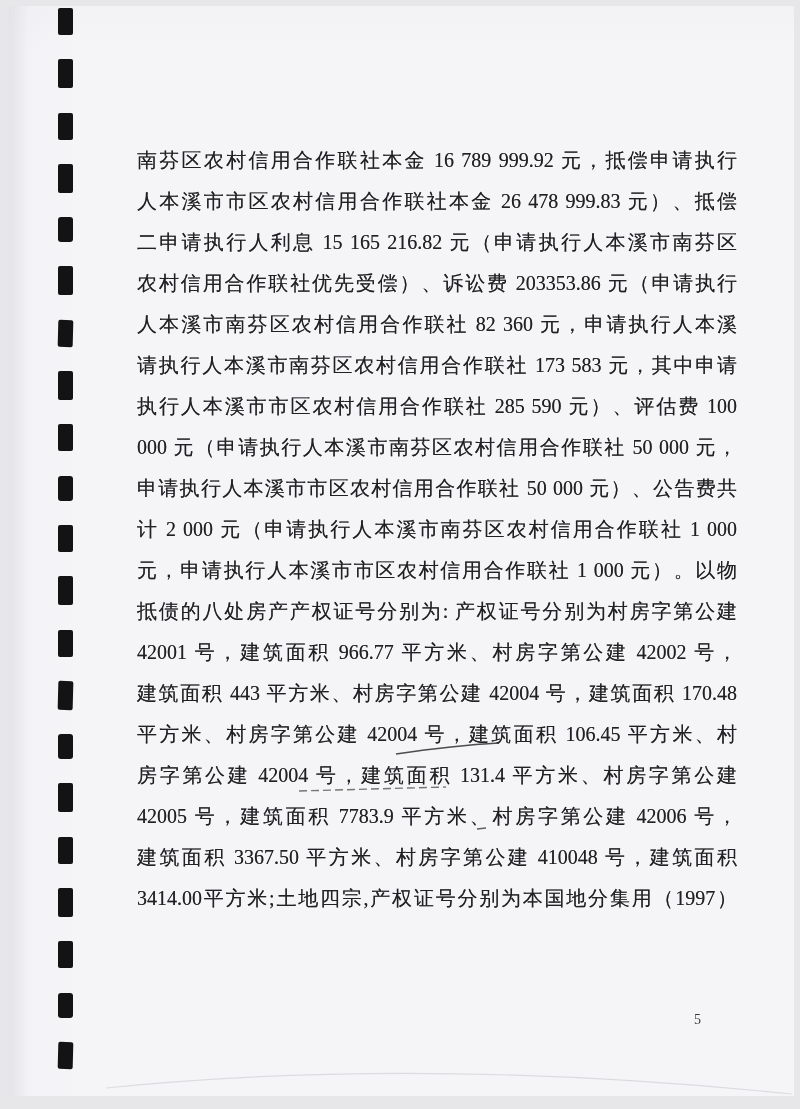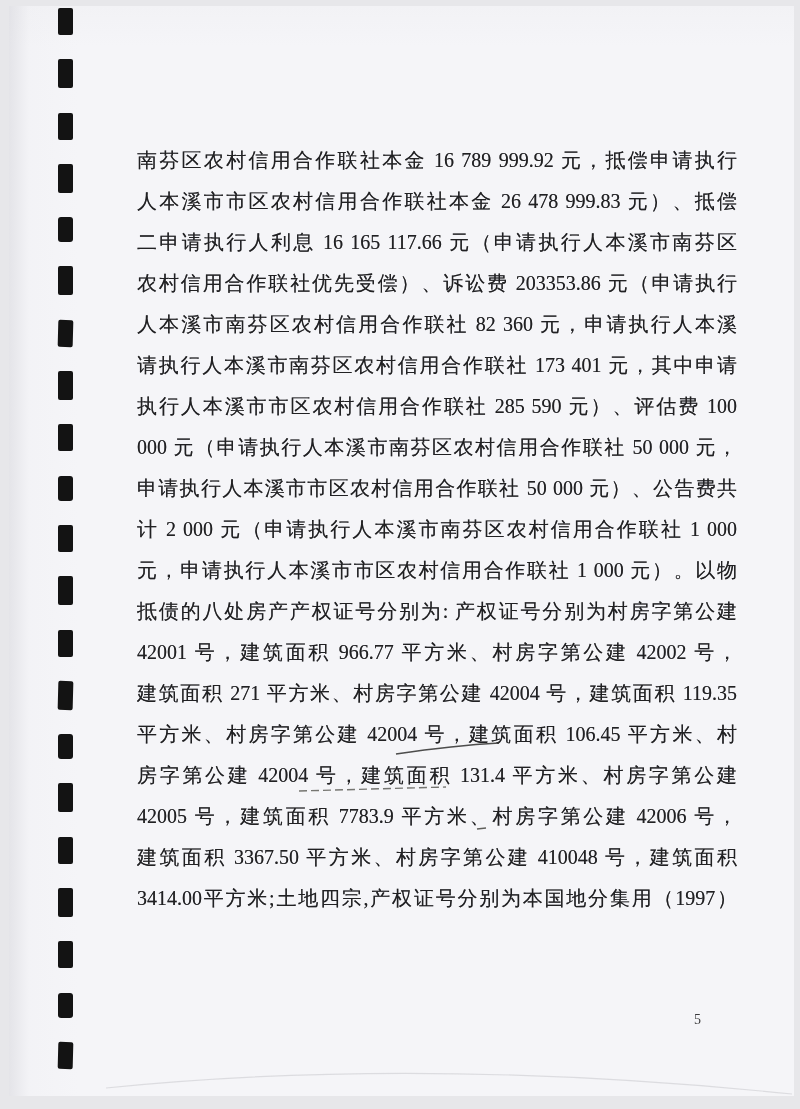--- a/index.html
+++ b/index.html
@@ -68,32 +68,32 @@
       <div class="hole"></div>
       <div class="hole"></div>
       <div class="hole"></div>
       <div class="hole"></div>
       <div class="hole"></div>
     </div>
 
   <div class="textblock">
     <div class="line">南芬区农村信用合作联社本金 16 789 999.92 元，抵偿申请执行</div>
     <div class="line">人本溪市市区农村信用合作联社本金 26 478 999.83 元）、抵偿</div>
-    <div class="line">二申请执行人利息 16 165 117.66 元（申请执行人本溪市南芬区</div>
+    <div class="line">二申请执行人利息 15 165 216.82 元（申请执行人本溪市南芬区</div>
     <div class="line">农村信用合作联社优先受偿）、诉讼费 203353.86 元（申请执行</div>
     <div class="line">人本溪市南芬区农村信用合作联社 82 360 元，申请执行人本溪</div>
-    <div class="line">请执行人本溪市南芬区农村信用合作联社 173 401 元，其中申请</div>
+    <div class="line">请执行人本溪市南芬区农村信用合作联社 173 583 元，其中申请</div>
     <div class="line">执行人本溪市市区农村信用合作联社 285 590 元）、评估费 100</div>
     <div class="line">000 元（申请执行人本溪市南芬区农村信用合作联社 50 000 元，</div>
     <div class="line">申请执行人本溪市市区农村信用合作联社 50 000 元）、公告费共</div>
     <div class="line">计 2 000 元（申请执行人本溪市南芬区农村信用合作联社 1 000</div>
     <div class="line">元，申请执行人本溪市市区农村信用合作联社 1 000 元）。以物</div>
     <div class="line">抵债的八处房产产权证号分别为: 产权证号分别为村房字第公建</div>
     <div class="line">42001 号，建筑面积 966.77 平方米、村房字第公建 42002 号，</div>
-    <div class="line">建筑面积 271 平方米、村房字第公建 42004 号，建筑面积 119.35</div>
+    <div class="line">建筑面积 443 平方米、村房字第公建 42004 号，建筑面积 170.48</div>
     <div class="line">平方米、村房字第公建 42004 号，建筑面积 106.45 平方米、村</div>
     <div class="line">房字第公建 42004 号，建筑面积 131.4 平方米、村房字第公建</div>
     <div class="line">42005 号，建筑面积 7783.9 平方米、村房字第公建 42006 号，</div>
     <div class="line">建筑面积 3367.50 平方米、村房字第公建 410048 号，建筑面积</div>
     <div class="line">3414.00平方米;土地四宗,产权证号分别为本国地分集用（1997）</div>
   </div>
 
   <div class="pagenum">5</div>
 </div>
 

